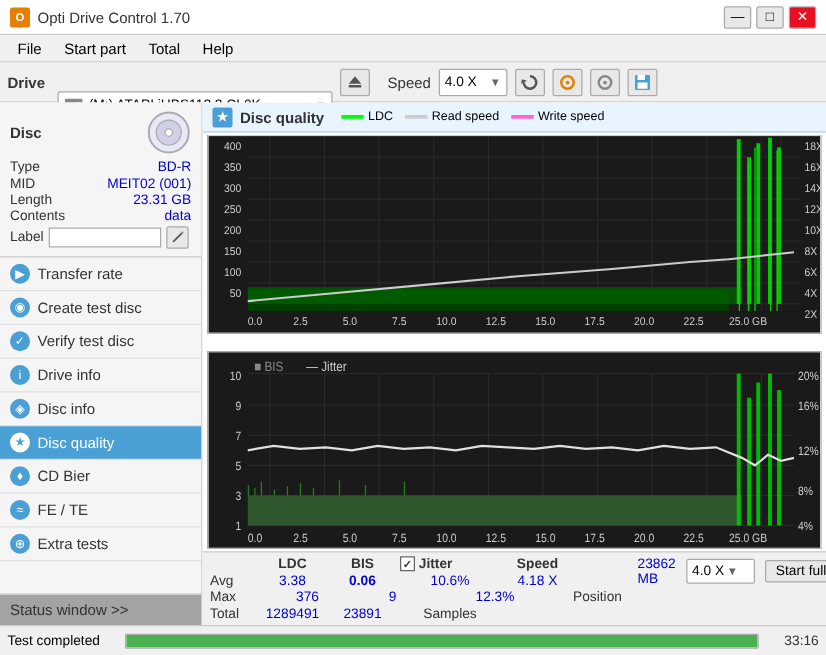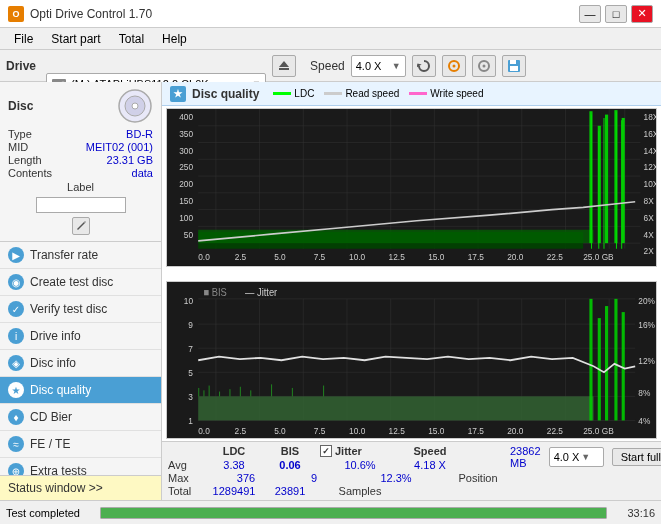--- a/index.html
+++ b/index.html
@@ -86,21 +86,21 @@
     .disc-header {
       display: flex;
       align-items: center;
       justify-content: space-between;
       margin-bottom: 4px;
     }
     .disc-title { font-weight: bold; font-size: 12px; color: #333; }
     .disc-grid { display: grid; grid-template-columns: auto 1fr; gap: 1px 4px; font-size: 11px; }
     .disc-key { color: #333; }
     .disc-val { color: #0000cc; text-align: right; }
-    .disc-label-row { display: flex; align-items: center; gap: 4px; margin-top: 2px; flex-direction: column; }
+    .disc-label-row { display: flex; align-items: center; gap: 4px; margin-top: 2px; }
     .disc-label-input { border: 1px solid #aaa; height: 16px; width: 90px; font-size: 10px; padding: 0 2px; }
     .disc-label-btn { width: 18px; height: 18px; border: 1px solid #aaa; background: #e8e8e8; display: flex; align-items: center; justify-content: center; cursor: pointer; border-radius: 2px; font-size: 10px; }
     
     
     .nav-section { flex: 1; overflow: hidden; }
     .nav-item {
       display: flex;
       align-items: center;
       padding: 5px 8px;
       cursor: pointer;
@@ -114,21 +114,21 @@
     .nav-item .nav-icon { background: #4a9fd4; color: white; }
     .nav-item.active .nav-icon { background: white; color: #4a9fd4; }
     
     
     .status-window-btn {
       padding: 5px 8px;
       cursor: pointer;
       font-size: 12px;
       color: #333;
       border-top: 1px solid #ccc;
-      background: #fef9c3;
+      background: #a3a3a3;
       display: flex;
       align-items: center;
       gap: 4px;
     }
     
     
     .content { flex: 1; display: flex; flex-direction: column; background: white; overflow: hidden; }
     
     
     .dq-header {

